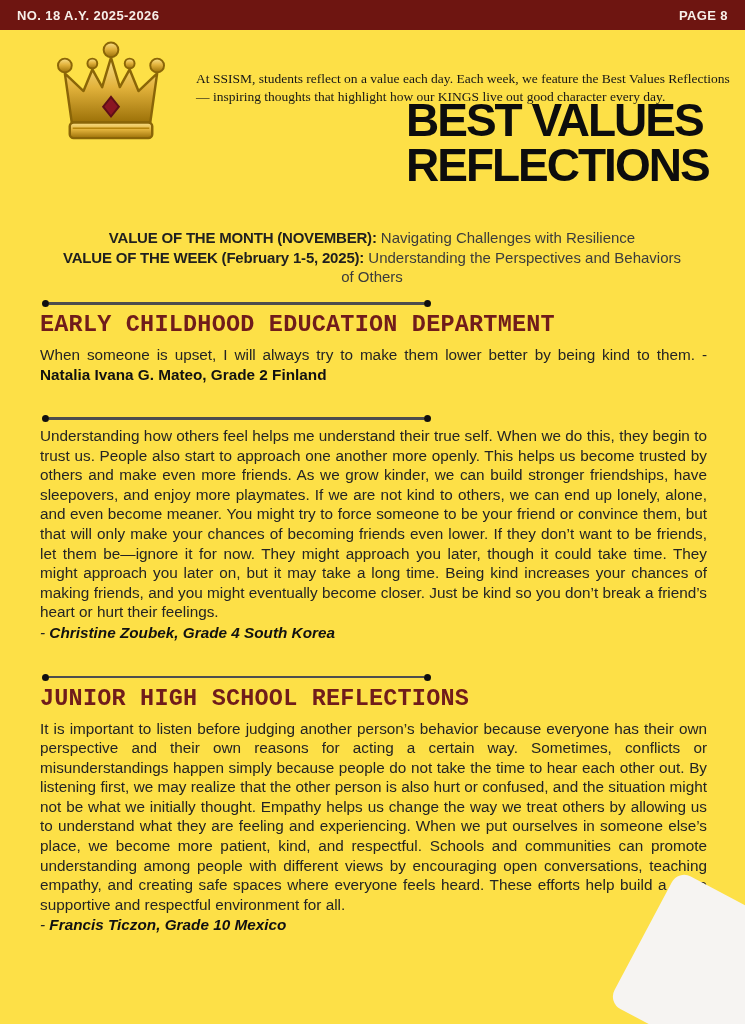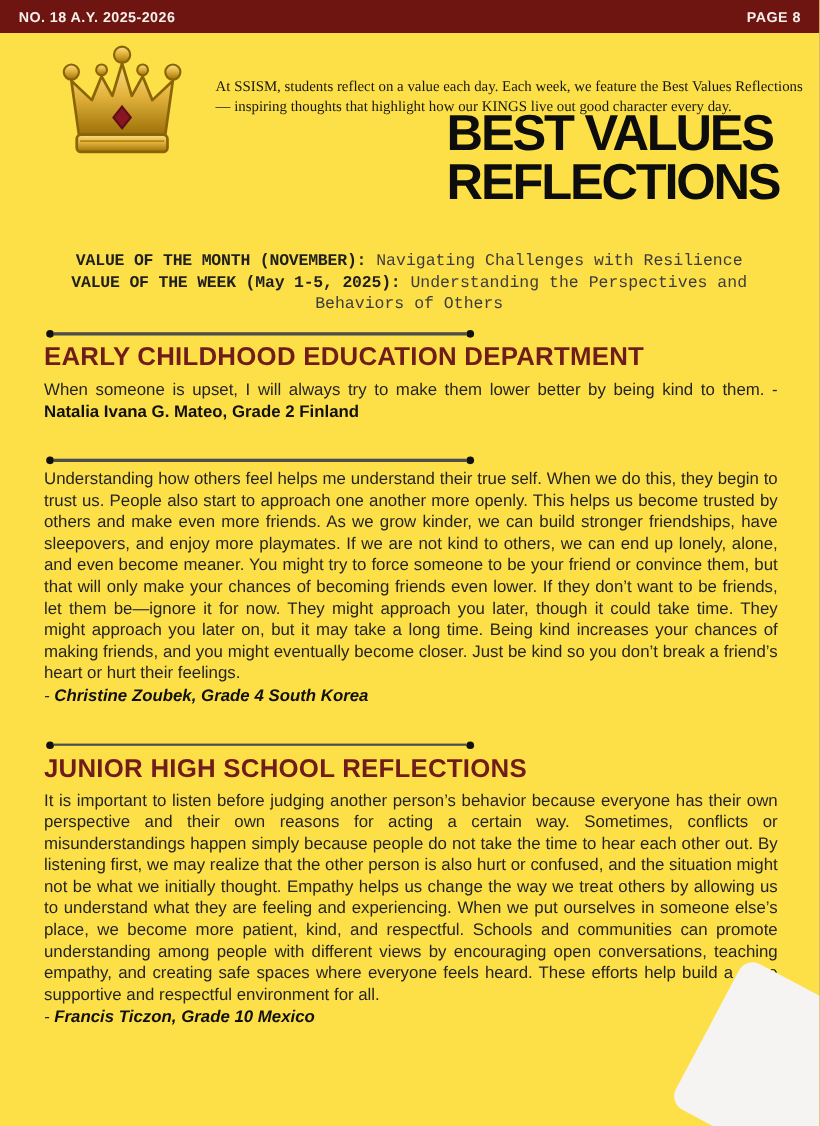--- a/index.html
+++ b/index.html
@@ -41,33 +41,34 @@
     font-size:13.5px;line-height:1.4;color:#161616;
   }
   .big-title{
     position:absolute;left:406px;top:68px;width:320px;
     font-weight:900;font-size:46px;line-height:.97;letter-spacing:-2px;
     color:#0d0d0d;
   }
   
   .values{
     position:absolute;left:62px;top:228px;width:620px;
-    text-align:center;font-size:15px;line-height:1.3;color:#3c3c3c;font-family:Liberation Mono, monospace;
+    text-align:center;font-size:15px;line-height:1.3;color:#3c3c3c;
   }
   .values b{color:#1f1f1f;font-weight:700;letter-spacing:-.2px;}
   
   .sections{position:absolute;left:40px;top:300px;width:667px;}
   .section{margin-bottom:31px;}
   .divider{display:flex;align-items:center;width:389px;margin:0 0 4px 2px;}
   .divider .dot{width:7px;height:7px;border-radius:50%;background:#101010;flex:0 0 auto;}
   .divider .line{flex:1;height:2.5px;background:#4d4d4d;}
   .section h2{
     margin:4px 0 7px 0;
     font-size:23.5px;font-weight:800;letter-spacing:.2px;
     color:#701c1b;
+    font-family:Liberation Mono, monospace;
   }
   .section p.body{
     margin:0;
     font-size:15.3px;line-height:1.28;text-align:justify;color:#242424;
   }
   .section p.body .author-inline{font-weight:700;color:#111;}
   .section p.author-line{
     margin:1px 0 0 0;font-size:15.3px;line-height:1.28;color:#242424;font-style:italic;
   }
   .section p.author-line b{font-weight:700;color:#111;}
@@ -115,21 +116,21 @@
     <p class="intro">At SSISM, students reflect on a value each day. Each week, we feature the Best Values Reflections — inspiring thoughts that highlight how our KINGS live out good character every day.</p>
 
     <div class="big-title">
       <div>BEST VALUES</div>
       <div>REFLECTIONS</div>
     </div>
   </div>
 
   <div class="values">
     <b>VALUE OF THE MONTH (NOVEMBER):</b><span> Navigating Challenges with Resilience</span><br>
-    <b>VALUE OF THE WEEK (May 1-5, 2025):</b><span> Understanding the Perspectives and Behaviors of Others</span>
+    <b>VALUE OF THE WEEK (February 1-5, 2025):</b><span> Understanding the Perspectives and Behaviors of Others</span>
   </div>
 
   <div class="sections">
 
     <div class="section">
       <div class="divider">
         <span class="dot"></span>
         <span class="line"></span>
         <span class="dot"></span>
       </div>

